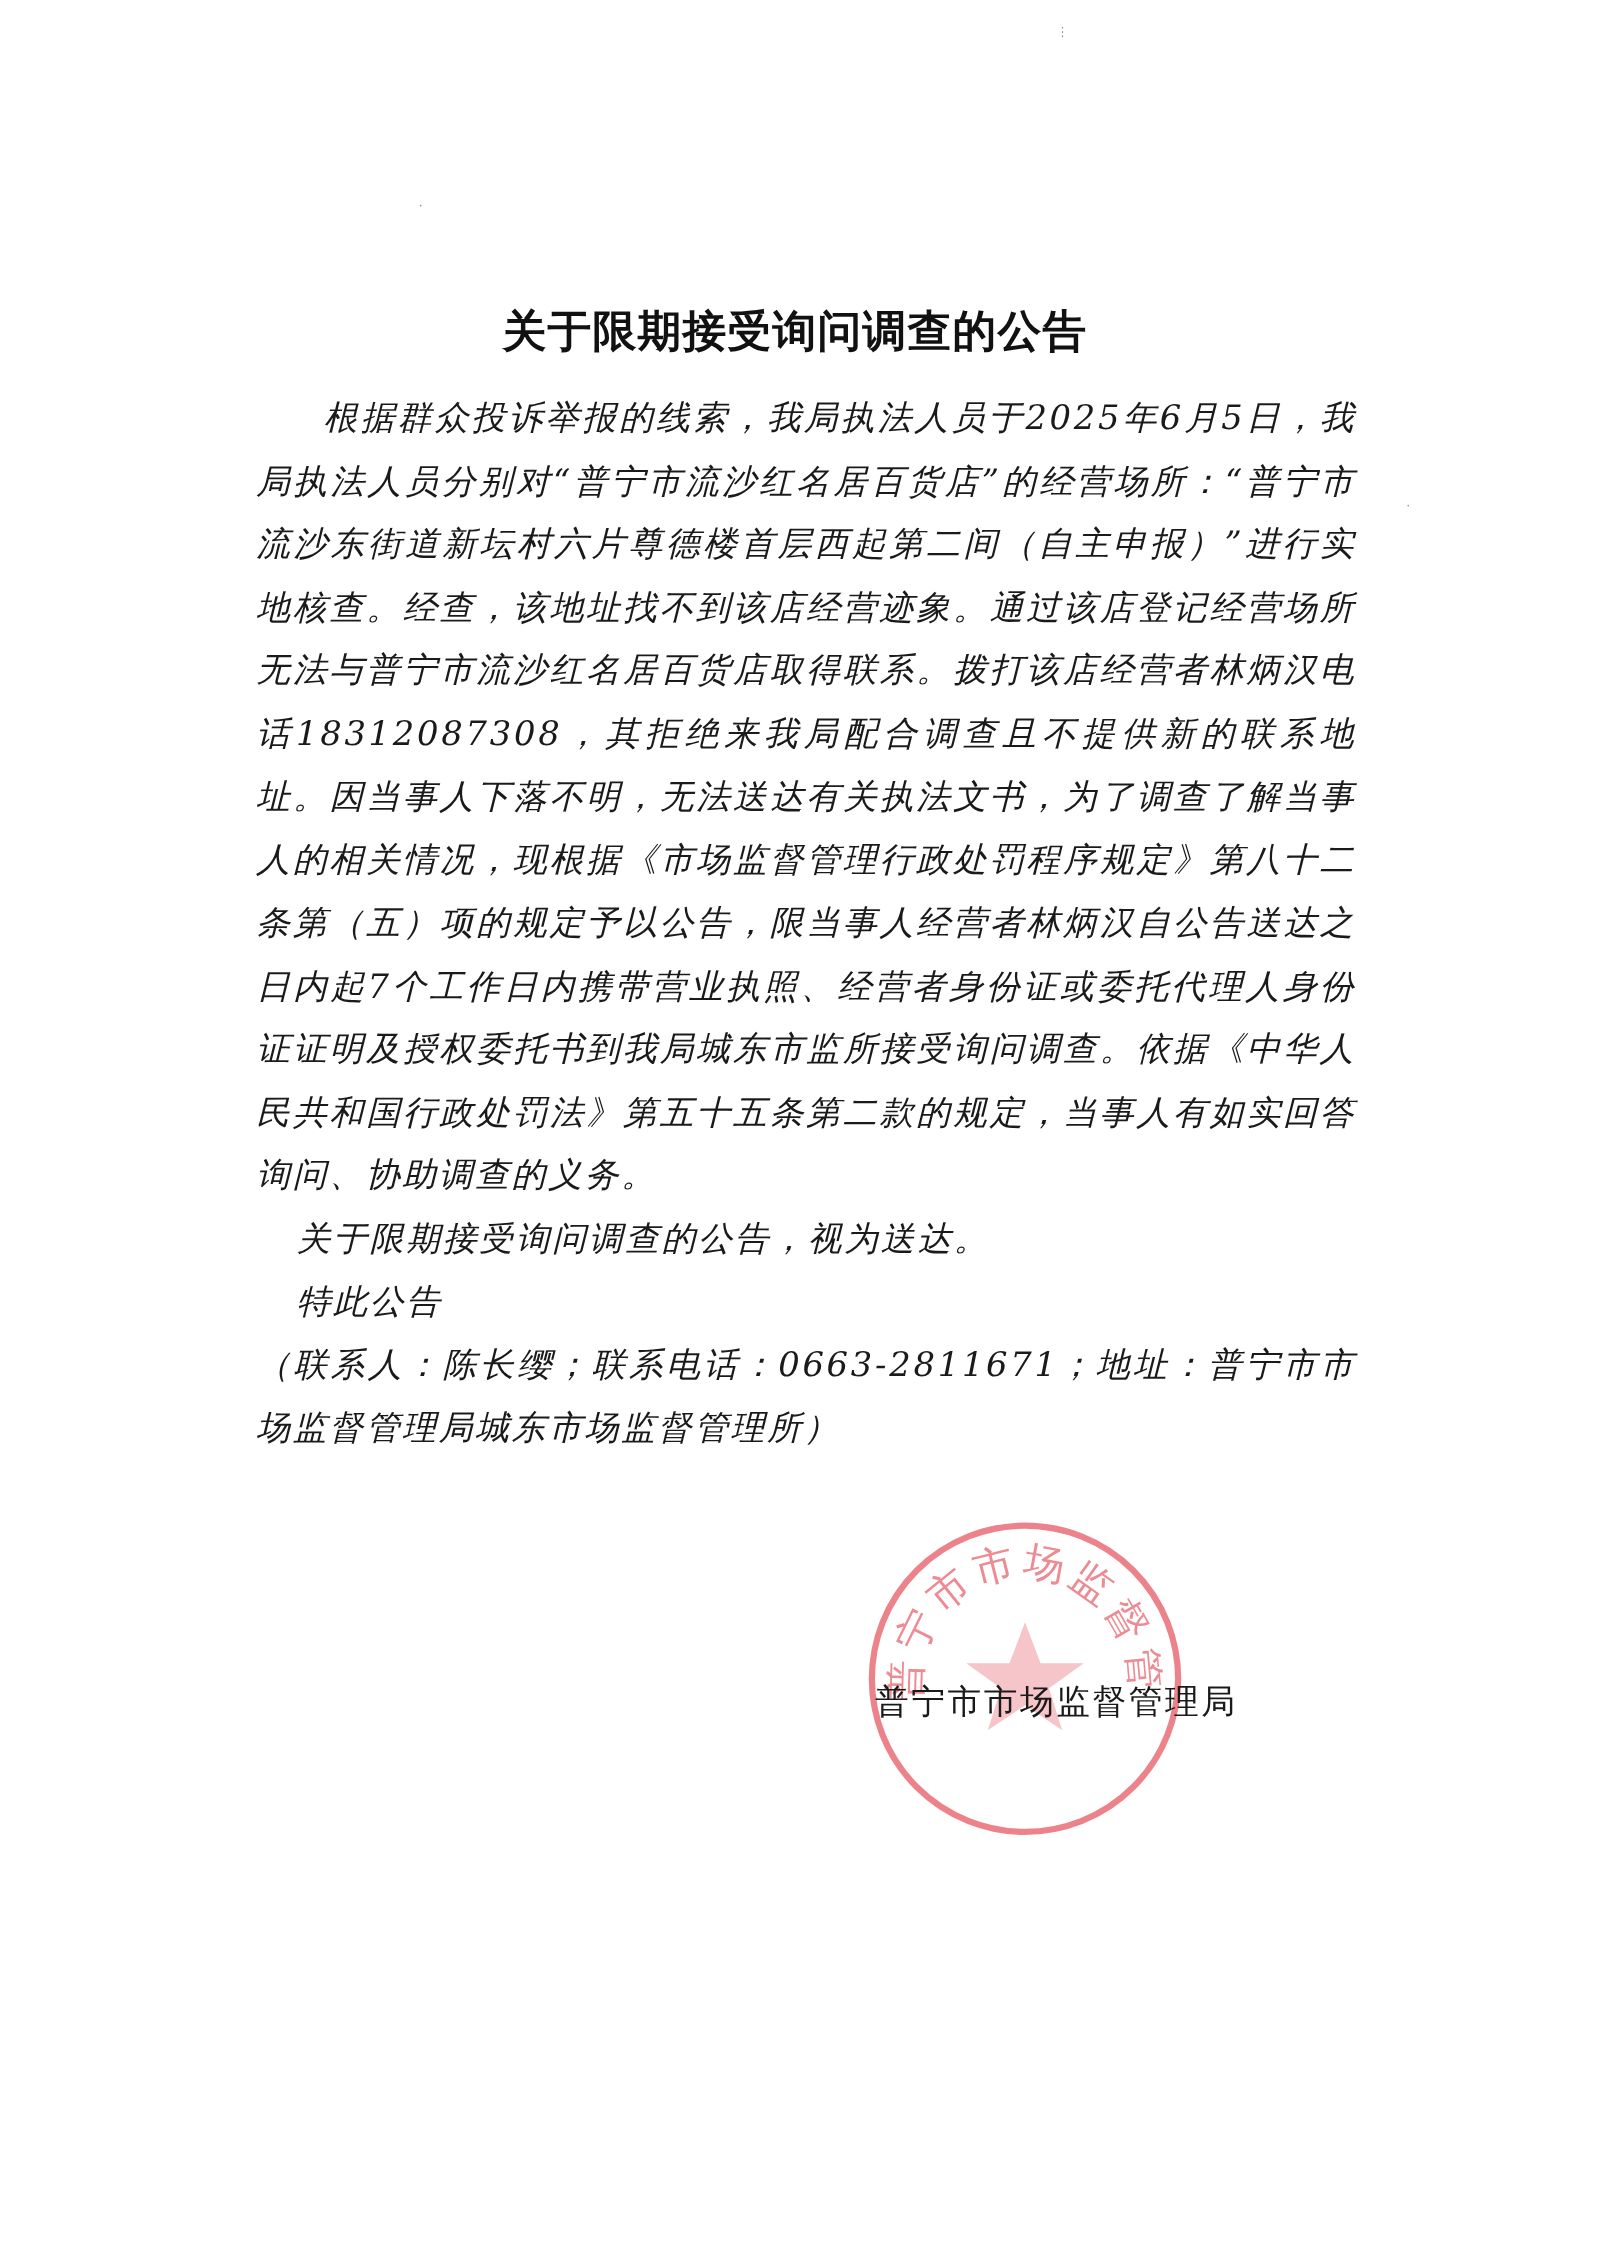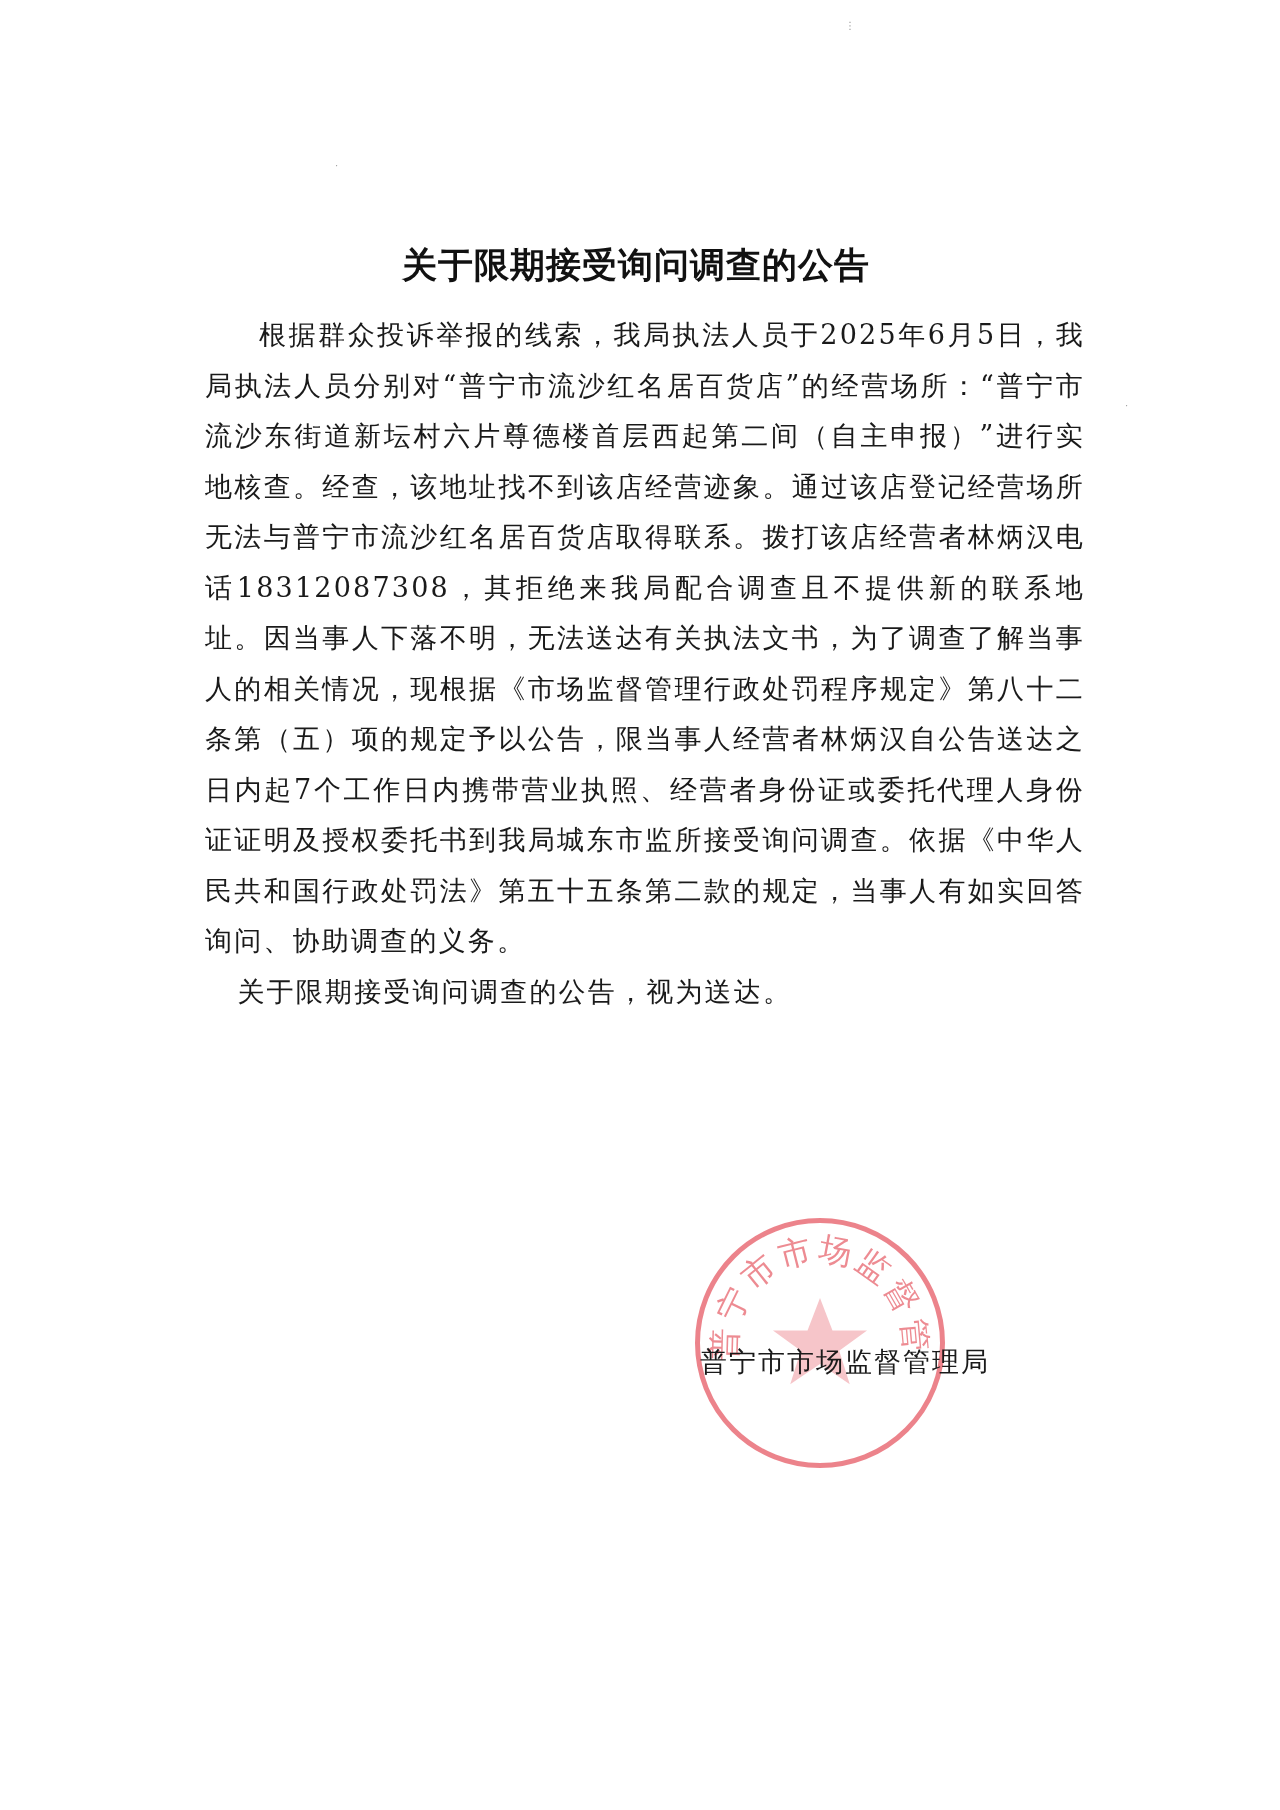--- a/index.html
+++ b/index.html
@@ -35,20 +35,21 @@
     }
     .body-text {
       position: absolute;
       left: 205px;
       top: 310px;
       width: 880px;
       font-size: 27px;
       line-height: 50.5px;
       letter-spacing: 2.2px;
       text-align: justify;
+      font-style: italic;
     }
     .para {
       margin: 0;
       text-indent: 2em;
     }
     .para.short {
       text-indent: 1.2em;
     }
     .contact {
       margin: 0;
@@ -94,20 +95,22 @@
 </head>
 <body>
 
 <div class="page">
 
   <div class="title">关于限期接受询问调查的公告</div>
 
   <div class="body-text">
     <p class="para">根据群众投诉举报的线索，我局执法人员于2025年6月5日，我局执法人员分别对“普宁市流沙红名居百货店”的经营场所：“普宁市流沙东街道新坛村六片尊德楼首层西起第二间（自主申报）”进行实地核查。经查，该地址找不到该店经营迹象。通过该店登记经营场所无法与普宁市流沙红名居百货店取得联系。拨打该店经营者林炳汉电话18312087308，其拒绝来我局配合调查且不提供新的联系地址。因当事人下落不明，无法送达有关执法文书，为了调查了解当事人的相关情况，现根据《市场监督管理行政处罚程序规定》第八十二条第（五）项的规定予以公告，限当事人经营者林炳汉自公告送达之日内起7个工作日内携带营业执照、经营者身份证或委托代理人身份证证明及授权委托书到我局城东市监所接受询问调查。依据《中华人民共和国行政处罚法》第五十五条第二款的规定，当事人有如实回答询问、协助调查的义务。</p>
     <p class="para short">关于限期接受询问调查的公告，视为送达。</p>
+    <p class="para short">特此公告</p>
+    <p class="contact">（联系人：陈长缨；联系电话：0663-2811671；地址：普宁市市场监督管理局城东市场监督管理所）</p>
   </div>
 
   <div class="stamp">
     <svg viewBox="0 0 250 250">
       <defs>
         <path id="sealArc" d="M 40 150 A 88 88 0 1 1 210 150"></path>
       </defs>
       <text font-size="34" fill="rgba(230,90,100,0.7)" font-family="DejaVu Sans, sans-serif" letter-spacing="4">
         <textPath href="#sealArc" startOffset="2%">普宁市市场监督管理局</textPath>
       </text>

